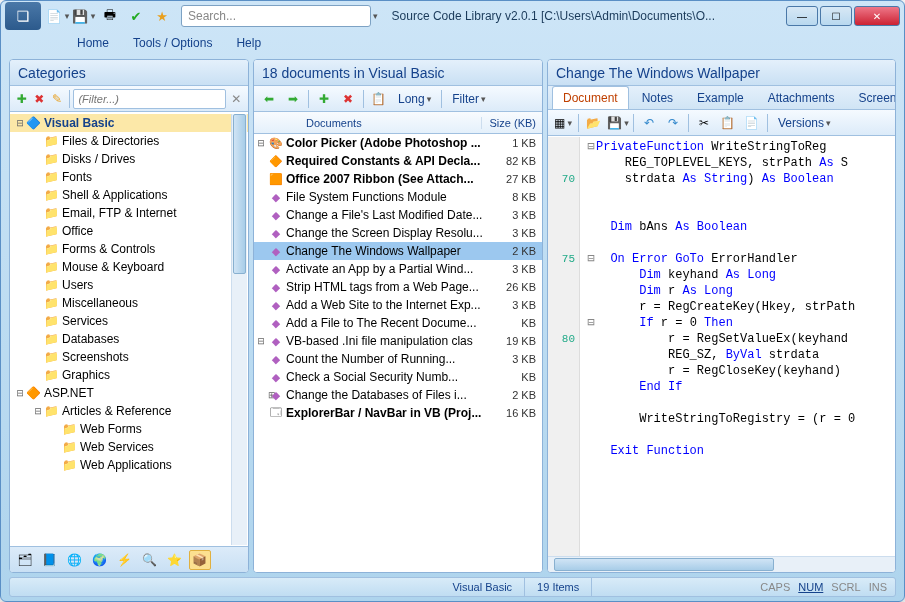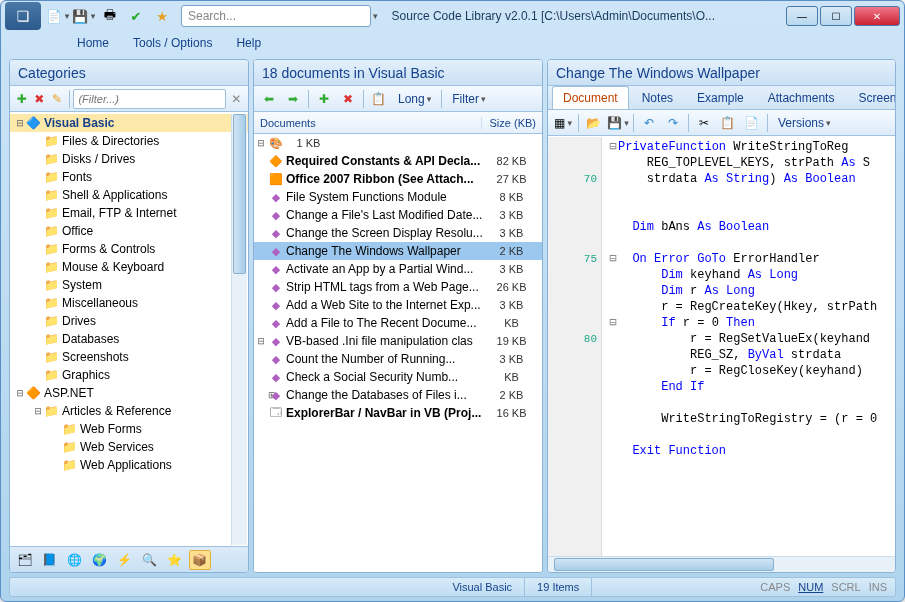--- a/index.html
+++ b/index.html
@@ -45,38 +45,38 @@
 .tree-label { padding-left:2px; }
 .tree-item.sel { background:#fce8a8; }
 .tree-item.sel .tree-label { font-weight:bold; color:#15428b; }
 .bottom-toolbar { height:26px; background: linear-gradient(#dcebf9,#c9e0f4); border-top:1px solid #a0c0e0; display:flex; align-items:center; padding:0 4px; gap:3px; }
 .cat-scroll { position:absolute; right:1px; top:54px; bottom:27px; width:16px; background:#e8f0f8; border-left:1px solid #cde; }
 .cat-scroll-thumb { position:absolute; left:1px; right:1px; top:0; height:160px; background:linear-gradient(to right,#d0e4f5,#a8cde8); border:1px solid #88b0d0; border-radius:2px; }
 
 
 .doc-panel { width: 290px; }
 .doc-header-row { height:22px; background:linear-gradient(#f8fbfe,#e4f0fb); border-bottom:1px solid #a0c0e0; display:flex; align-items:center; font-size:11px; color:#15428b; }
-.doc-col-name { flex:1; padding-left:6px; border-right:1px solid #cde; }
+.doc-col-name { flex:1; padding-left:24px; border-right:1px solid #cde;margin-left:28px; }
 .doc-col-size { width:60px; text-align:right; padding-right:6px; }
 .doc-list { flex:1; overflow:hidden; background:#fff; }
 .doc-row { display:flex; align-items:center; height:18px; cursor:pointer; }
 .doc-row.sel { background:#9cc8ef; }
 .doc-expand { width:14px; font-size:9px; color:#666; text-align:center; }
 .doc-icon { width:16px; font-size:11px; text-align:center; }
 .doc-name { flex:1; white-space:nowrap; overflow:hidden; text-overflow:ellipsis; padding-left:2px; }
 .doc-row.bold .doc-name { font-weight:bold; }
-.doc-size { width:55px; text-align:center; padding-right:6px; font-size:11px; color:#333; }
+.doc-size { width:55px; text-align:right; padding-right:6px; font-size:11px; color:#333; }
 
 
 .code-panel { flex:1; }
 .tabs { height:24px; background:linear-gradient(#e4f0fb,#d0e4f5); border-bottom:1px solid #a0c0e0; display:flex; align-items:flex-end; padding-left:4px; gap:2px; }
 .tab { padding:4px 10px; cursor:pointer; color:#15428b; font-size:12px; border:1px solid transparent; border-bottom:none; }
 .tab.active { background:#fff; border-color:#a0c0e0; border-radius:3px 3px 0 0; color:#c04000; }
 .code-area { flex:1; display:flex; overflow:hidden; border-top:1px solid #fff; font-family: Consolas, "Courier New", monospace; font-size:12px; }
-.gutter { width:54px; background:#f0f0f0; border-right:1px solid #ddd; color:#2a8; text-align:right; padding:2px 4px 0 0; line-height:16px; font-size:11px; }
+.gutter { width:32px; background:#f0f0f0; border-right:1px solid #ddd; color:#2a8; text-align:right; padding:2px 4px 0 0; line-height:16px; font-size:11px; }
 .code-body { flex:1; padding:2px 0 0 6px; line-height:16px; white-space:pre; overflow:hidden; }
 .kw { color:#0000ff; }
 .fold { color:#888; display:inline-block; width:10px; text-align:center; }
 .hscroll { height:16px; background:#e8f0f8; border-top:1px solid #cde; position:relative; }
 .hscroll-thumb { position:absolute; top:1px; bottom:1px; left:6px; width:220px; background:linear-gradient(#d0e4f5,#a8cde8); border:1px solid #88b0d0; border-radius:2px; }
 
 .statusbar { position:absolute; left:8px; right:8px; bottom:4px; height:20px; background:linear-gradient(#d8ebf8,#c0ddf2); border:1px solid #a0c0e0; border-radius:3px; display:flex; align-items:center; font-size:11px; color:#15428b; }
 .status-cell { padding:0 12px; border-right:1px solid #a0c0e0; height:100%; display:flex; align-items:center; }
 .status-spacer { flex:1; }
 .status-right { padding:0 8px; color:#888; display:flex; gap:8px; }
@@ -168,31 +168,31 @@
             <span class="tree-label">Forms &amp; Controls</span>
           </div>
           <div class="tree-item" style="padding-left: 22px;">
             <span class="tree-expand"></span>
             <span class="tree-icon folder-ic">📁</span>
             <span class="tree-label">Mouse &amp; Keyboard</span>
           </div>
           <div class="tree-item" style="padding-left: 22px;">
             <span class="tree-expand"></span>
             <span class="tree-icon folder-ic">📁</span>
-            <span class="tree-label">System</span>
+            <span class="tree-label">Users</span>
           </div>
           <div class="tree-item" style="padding-left: 22px;">
             <span class="tree-expand"></span>
             <span class="tree-icon folder-ic">📁</span>
             <span class="tree-label">Miscellaneous</span>
           </div>
           <div class="tree-item" style="padding-left: 22px;">
             <span class="tree-expand"></span>
             <span class="tree-icon folder-ic">📁</span>
-            <span class="tree-label">Drives</span>
+            <span class="tree-label">Services</span>
           </div>
           <div class="tree-item" style="padding-left: 22px;">
             <span class="tree-expand"></span>
             <span class="tree-icon folder-ic">📁</span>
             <span class="tree-label">Databases</span>
           </div>
           <div class="tree-item" style="padding-left: 22px;">
             <span class="tree-expand"></span>
             <span class="tree-icon folder-ic">📁</span>
             <span class="tree-label">Screenshots</span>
@@ -264,20 +264,21 @@
           </div>
       </div>
       <div class="doc-header-row">
         <div class="doc-col-name">Documents</div>
         <div class="doc-col-size">Size (KB)</div>
       </div>
       <div class="doc-list" id="doclist">
           <div class="doc-row bold">
             <span class="doc-expand" style="padding-left: 0px;">⊟</span>
             <span class="doc-icon">🎨</span>
+            <span class="doc-name">Color Picker (Adobe Photoshop ...</span>
             <span class="doc-size">1 KB</span>
           </div>
           <div class="doc-row bold">
             <span class="doc-expand" style="padding-left: 14px;"></span>
             <span class="doc-icon">🔶</span>
             <span class="doc-name">Required Constants &amp; API Decla...</span>
             <span class="doc-size">82 KB</span>
           </div>
           <div class="doc-row bold">
             <span class="doc-expand" style="padding-left: 0px;"></span>

